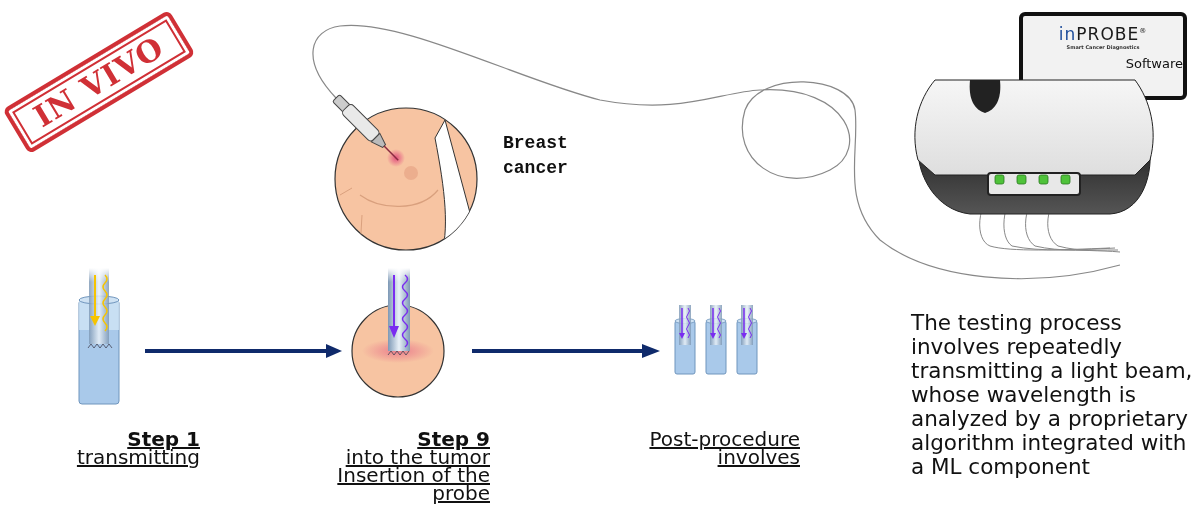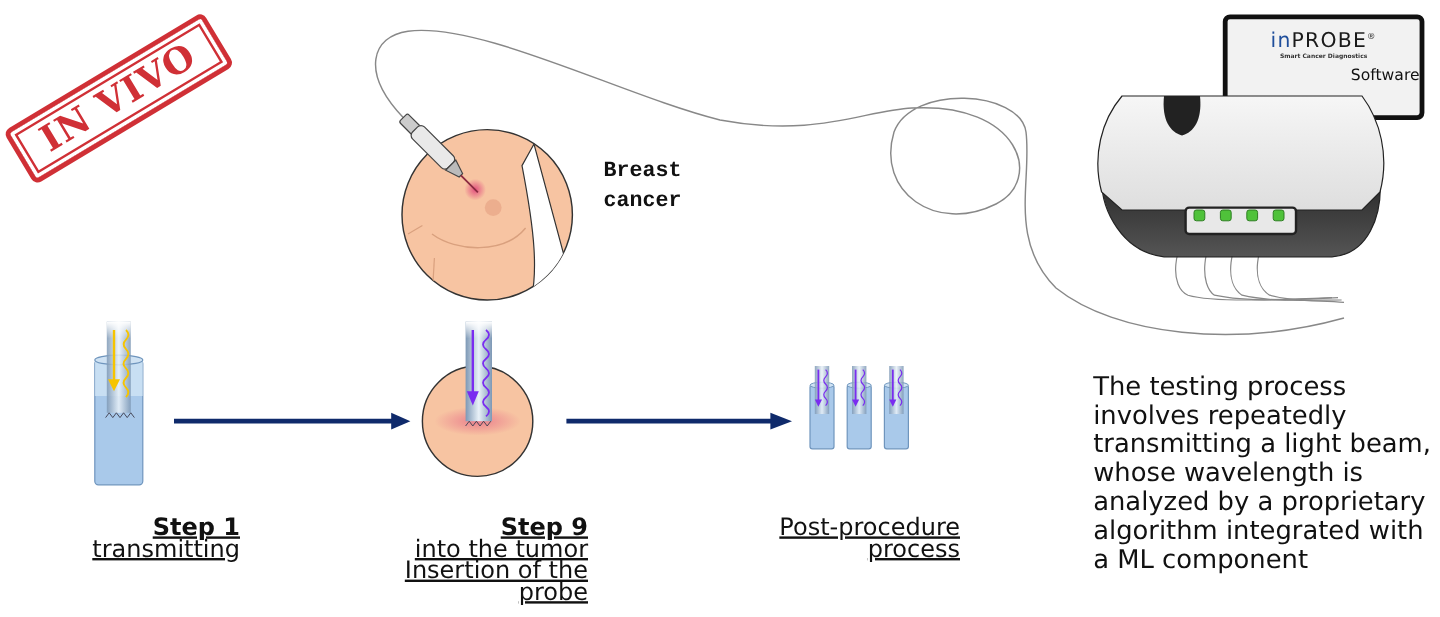--- a/index.html
+++ b/index.html
@@ -183,16 +183,16 @@
   <div class="title">Step 1</div>
   <div>transmitting</div>
 </div>
 <div class="abs step step2">
   <div class="title">Step 9</div>
   <div>into the tumor</div>
   <div>Insertion of the probe</div>
 </div>
 <div class="abs step step3">
   <div>Post-procedure</div>
-  <div>process</div>
+  <div>involves</div>
 </div>
 
 <div class="abs desc">The testing process involves repeatedly transmitting a light beam, whose wavelength is analyzed by a proprietary algorithm integrated with a ML component</div>
 
 </body></html>

